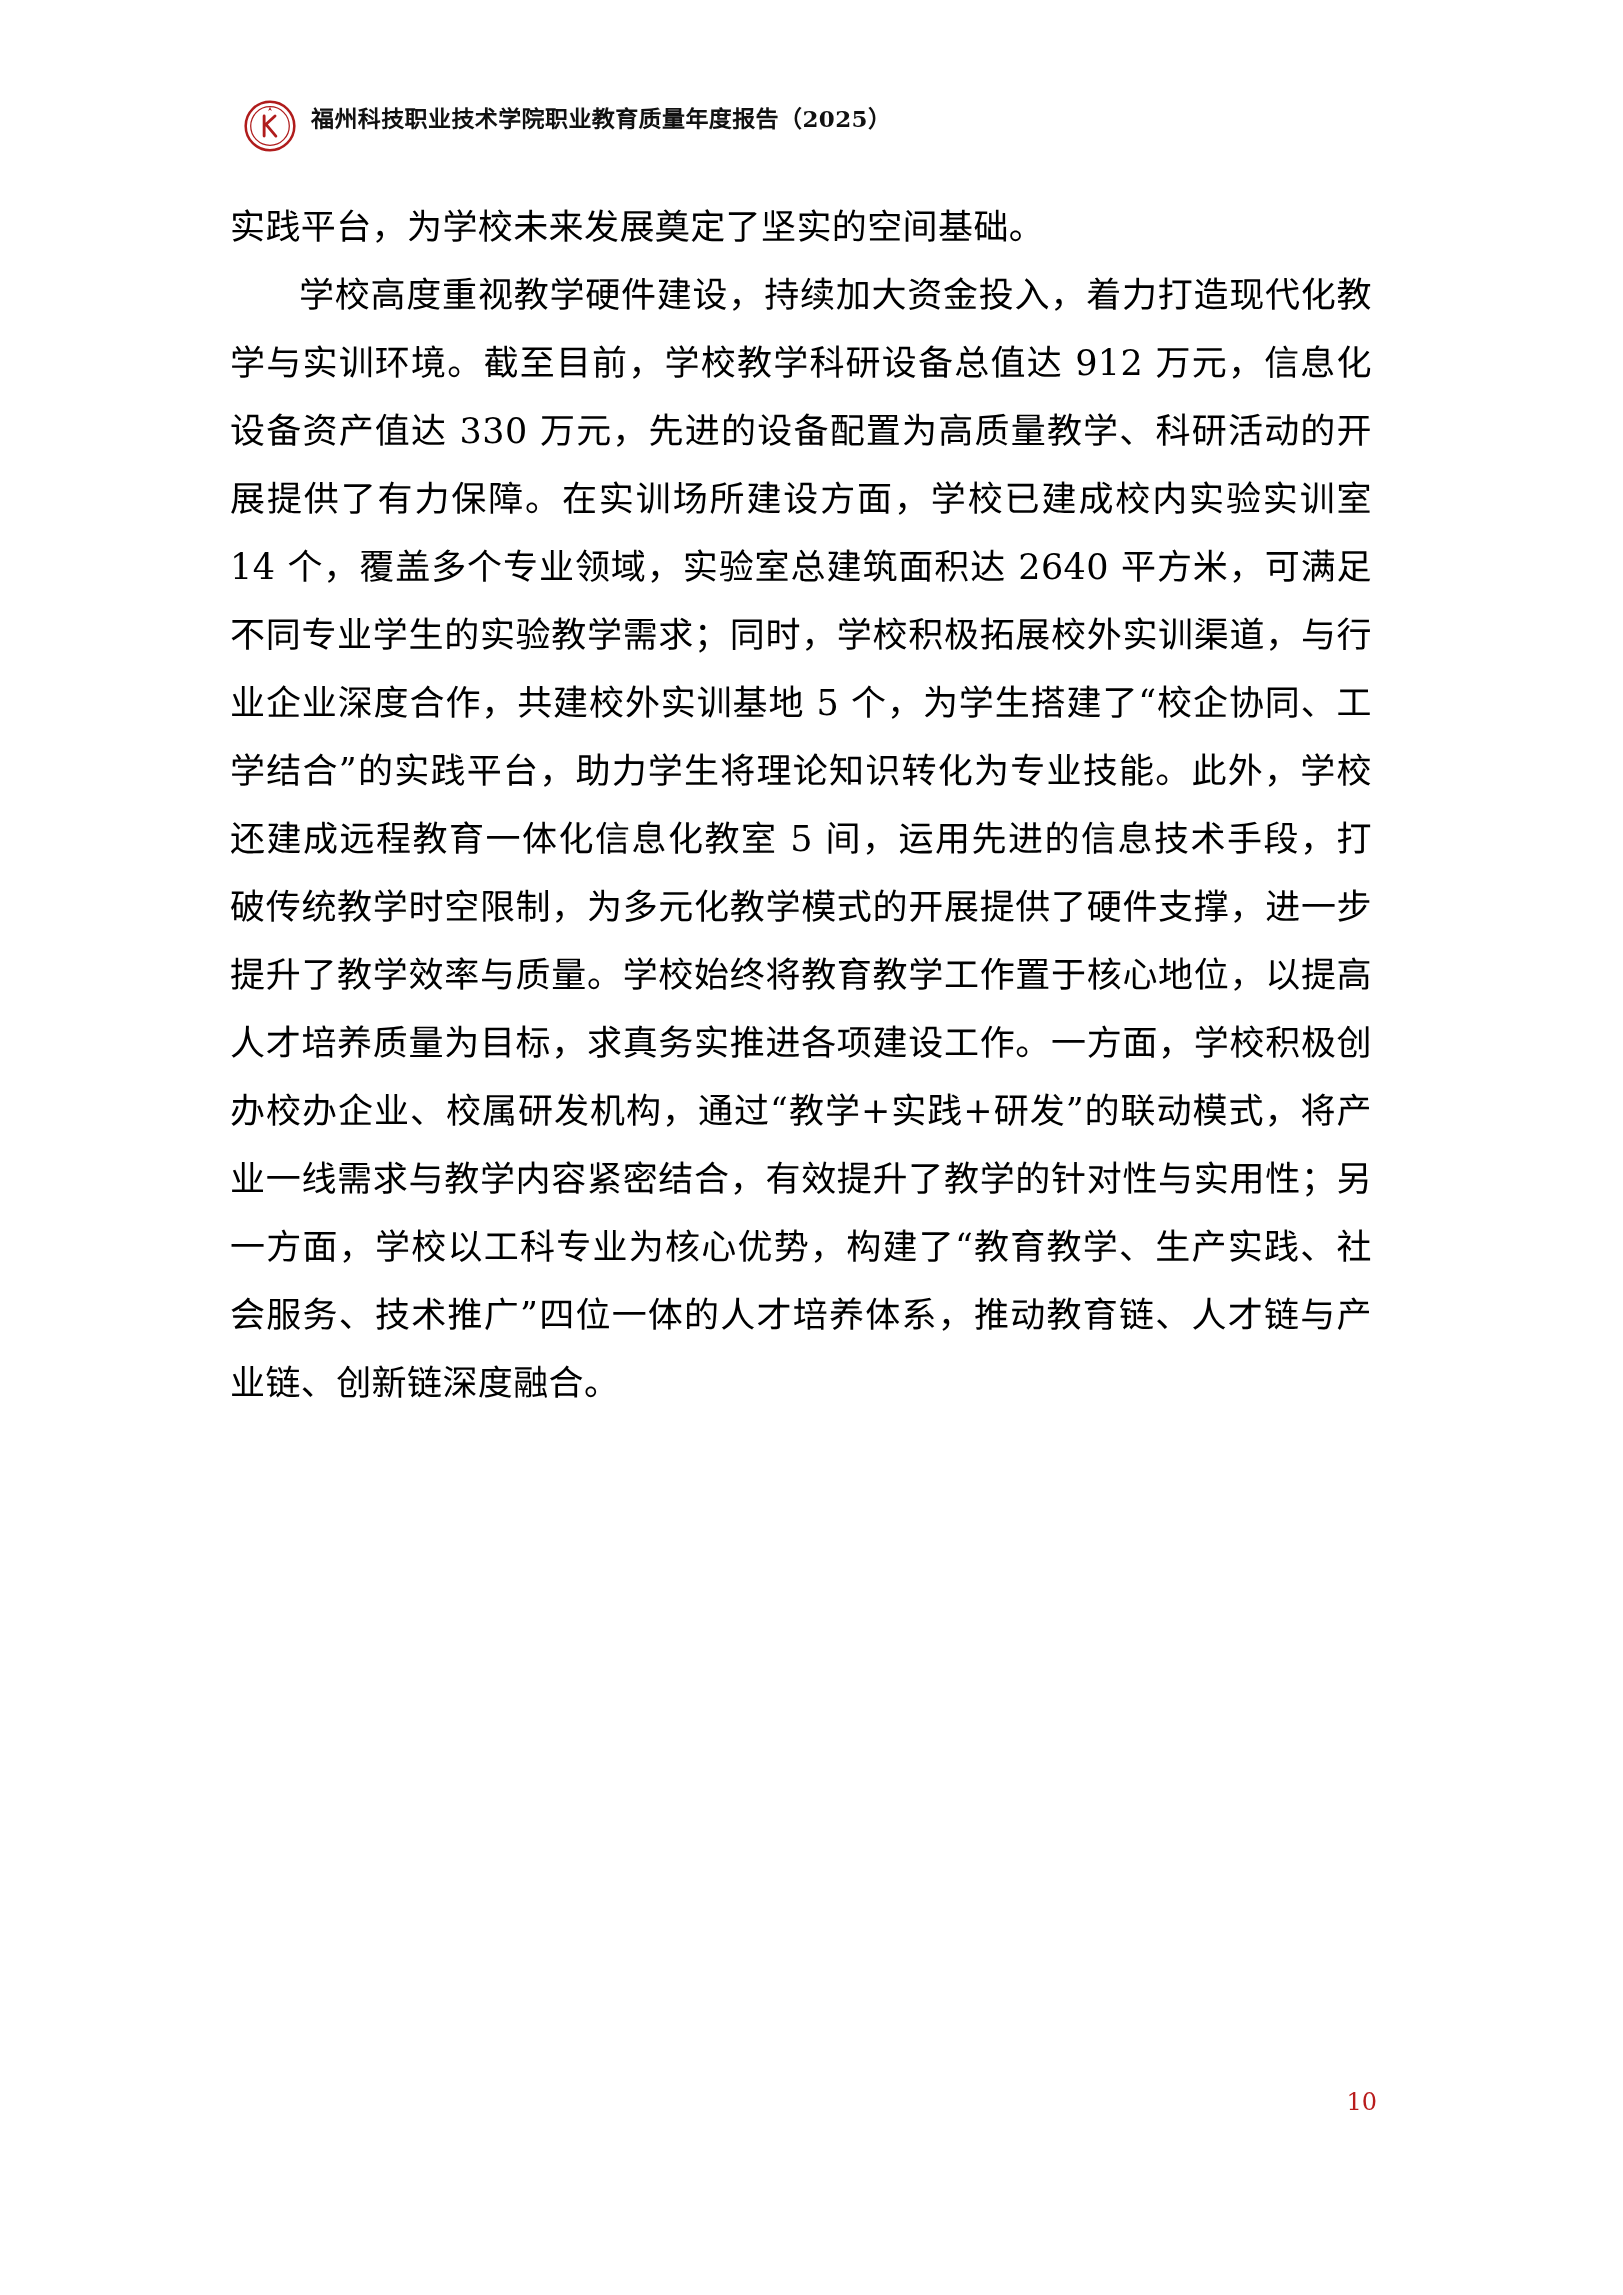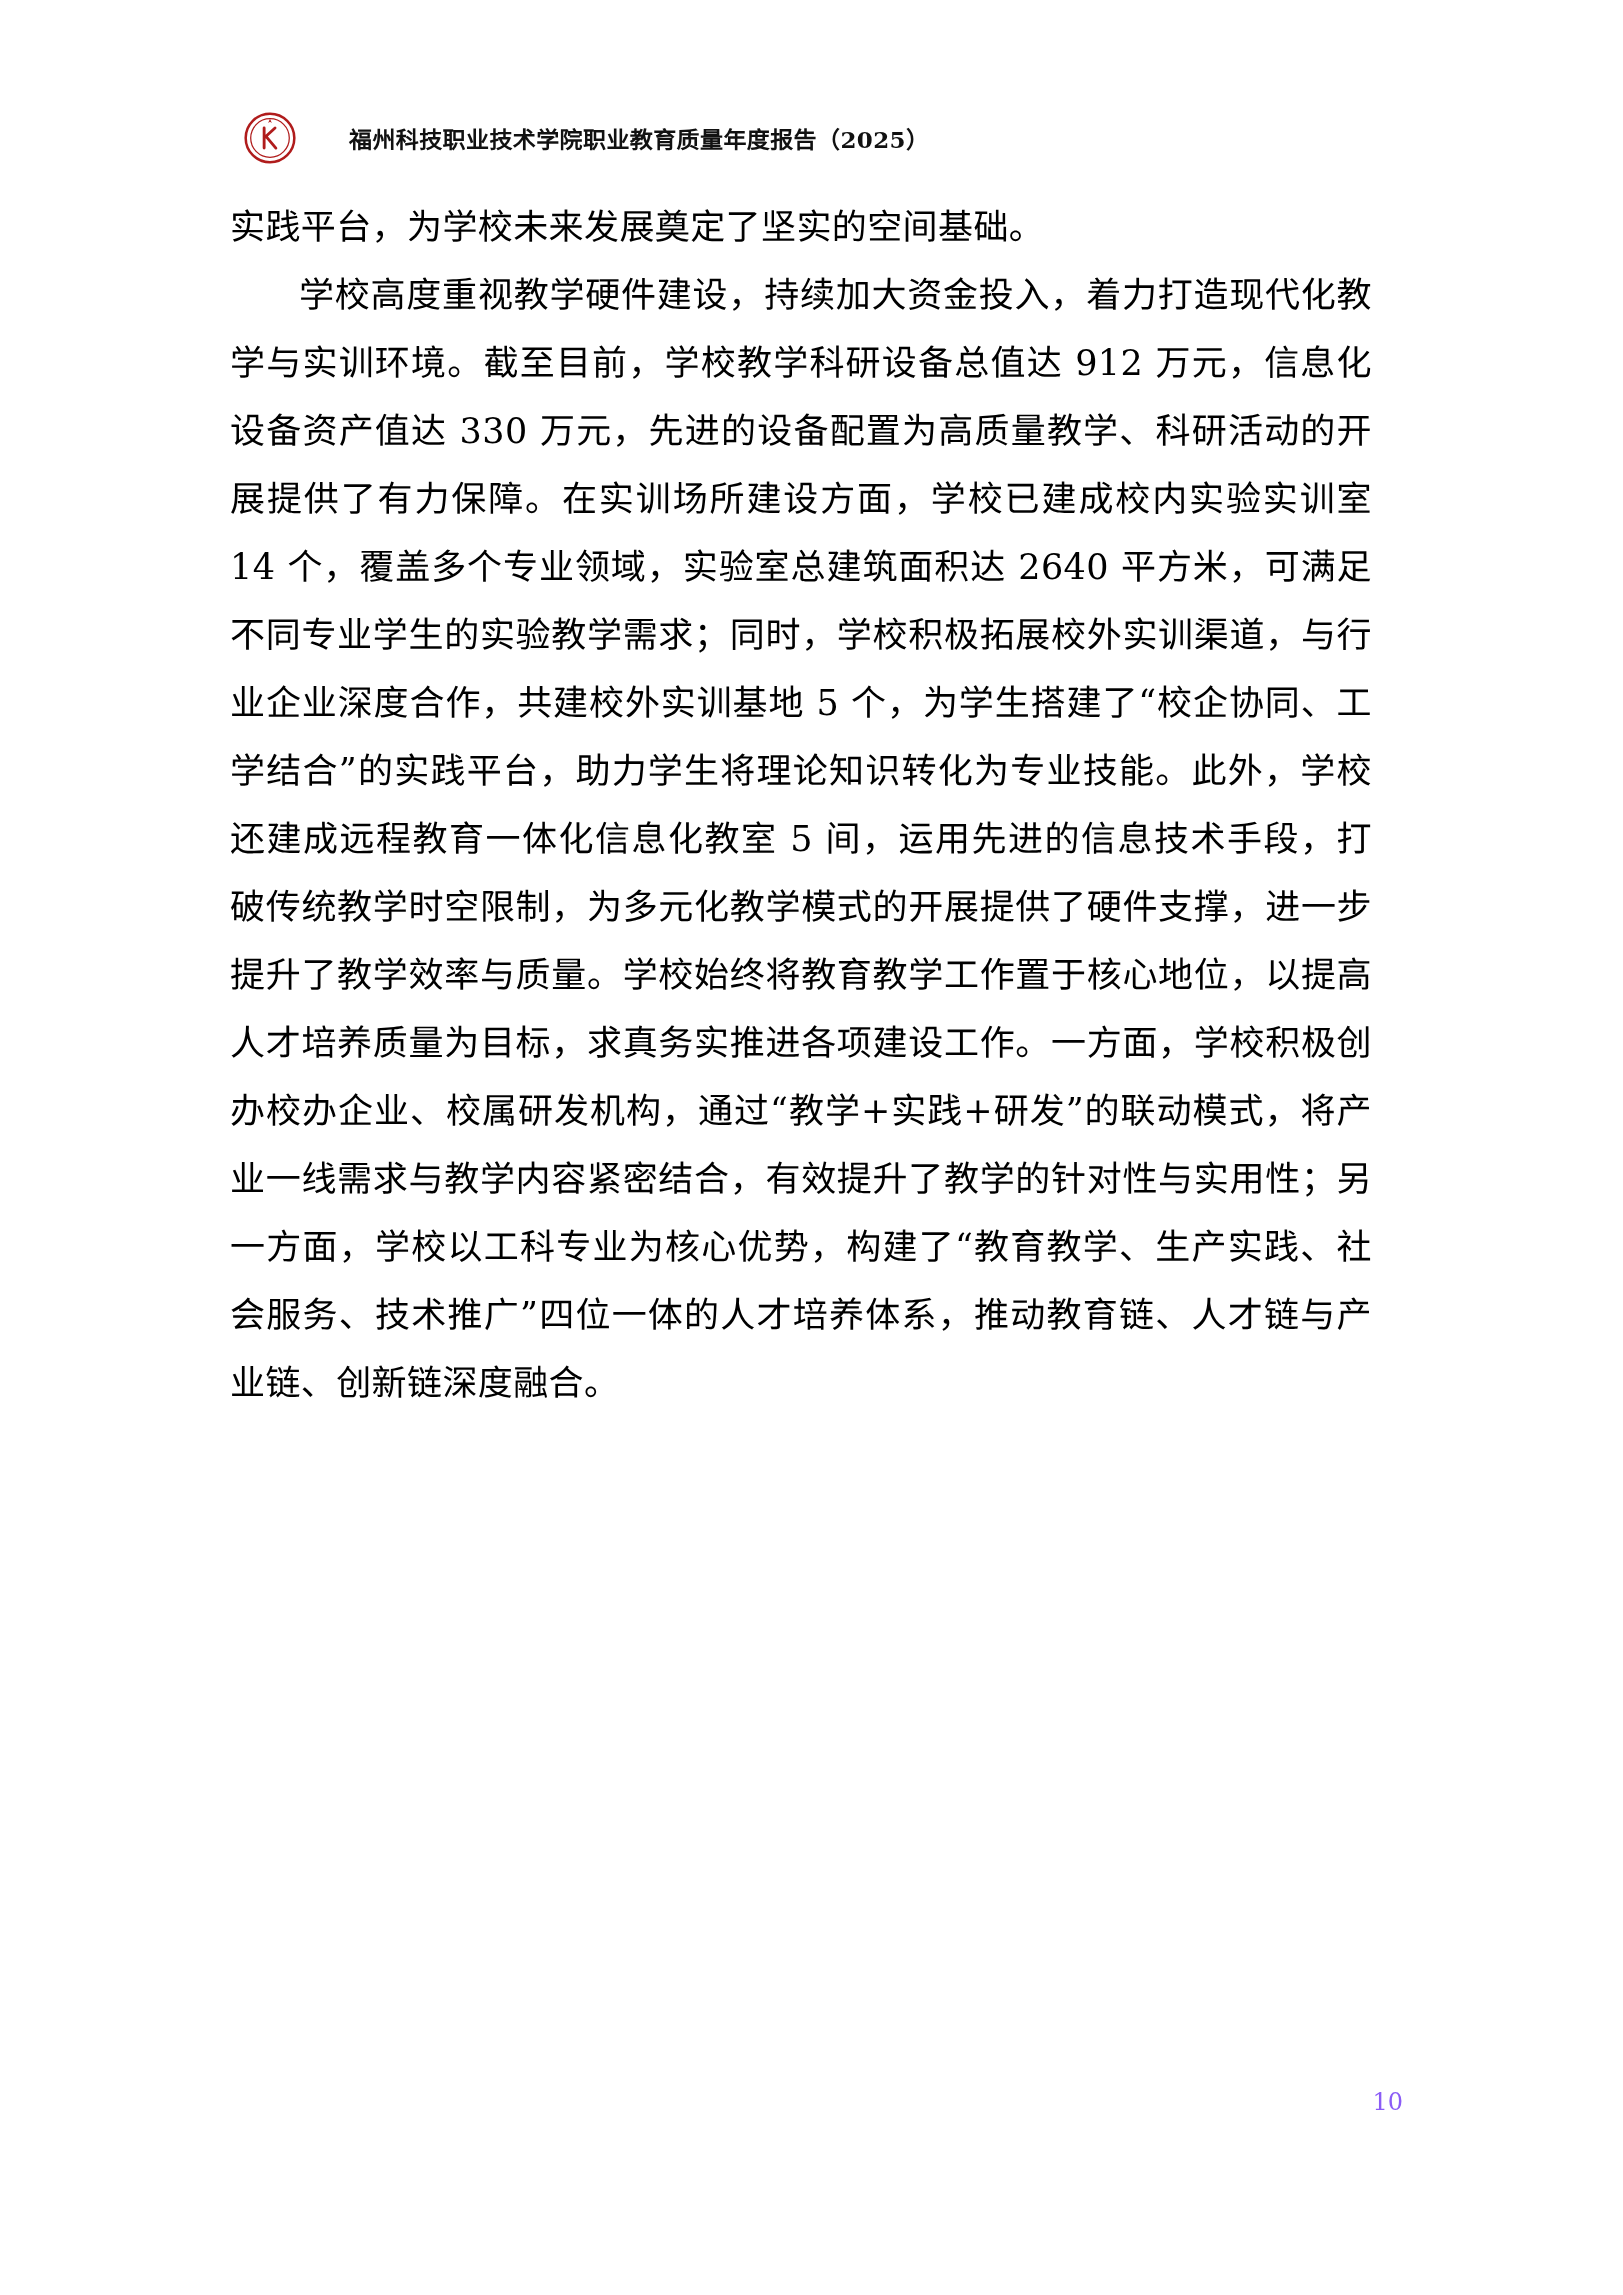--- a/index.html
+++ b/index.html
@@ -25,24 +25,23 @@
   }
 
   
   .header {
     position: absolute;
     left: 0;
     top: 100px;
     width: 1623px;
     height: 76px;
     display: flex;
-    align-items: center;
+    align-items: flex-start;
     padding-left: 244px;
     box-sizing: border-box;
-    gap: 38px;
   }
   .logo {
     width: 52px;
     height: 52px;
     margin-right: 15px;
     position: relative;
     flex: 0 0 auto;
   }
   .logo svg { display: block; }
 
@@ -72,25 +71,25 @@
     color: #000000;
     letter-spacing: 0.4px;
   }
   .para.indent {
     text-indent: 69px;
   }
 
   
   .page-number {
     position: absolute;
-    right: 220px;
+    right: 246px;
     top: 2088px;
     font-size: 24px;
     font-family: "DejaVu Serif", "Liberation Serif", serif;
-    color: #8b5cf6;
+    color: #b91c1c;
   }
 </style>
 </head>
 <body>
 
 <div class="page">
 
   <div class="header">
     <div class="logo">
       <svg width="52" height="52" viewBox="0 0 62 62" xmlns="http://www.w3.org/2000/svg">

